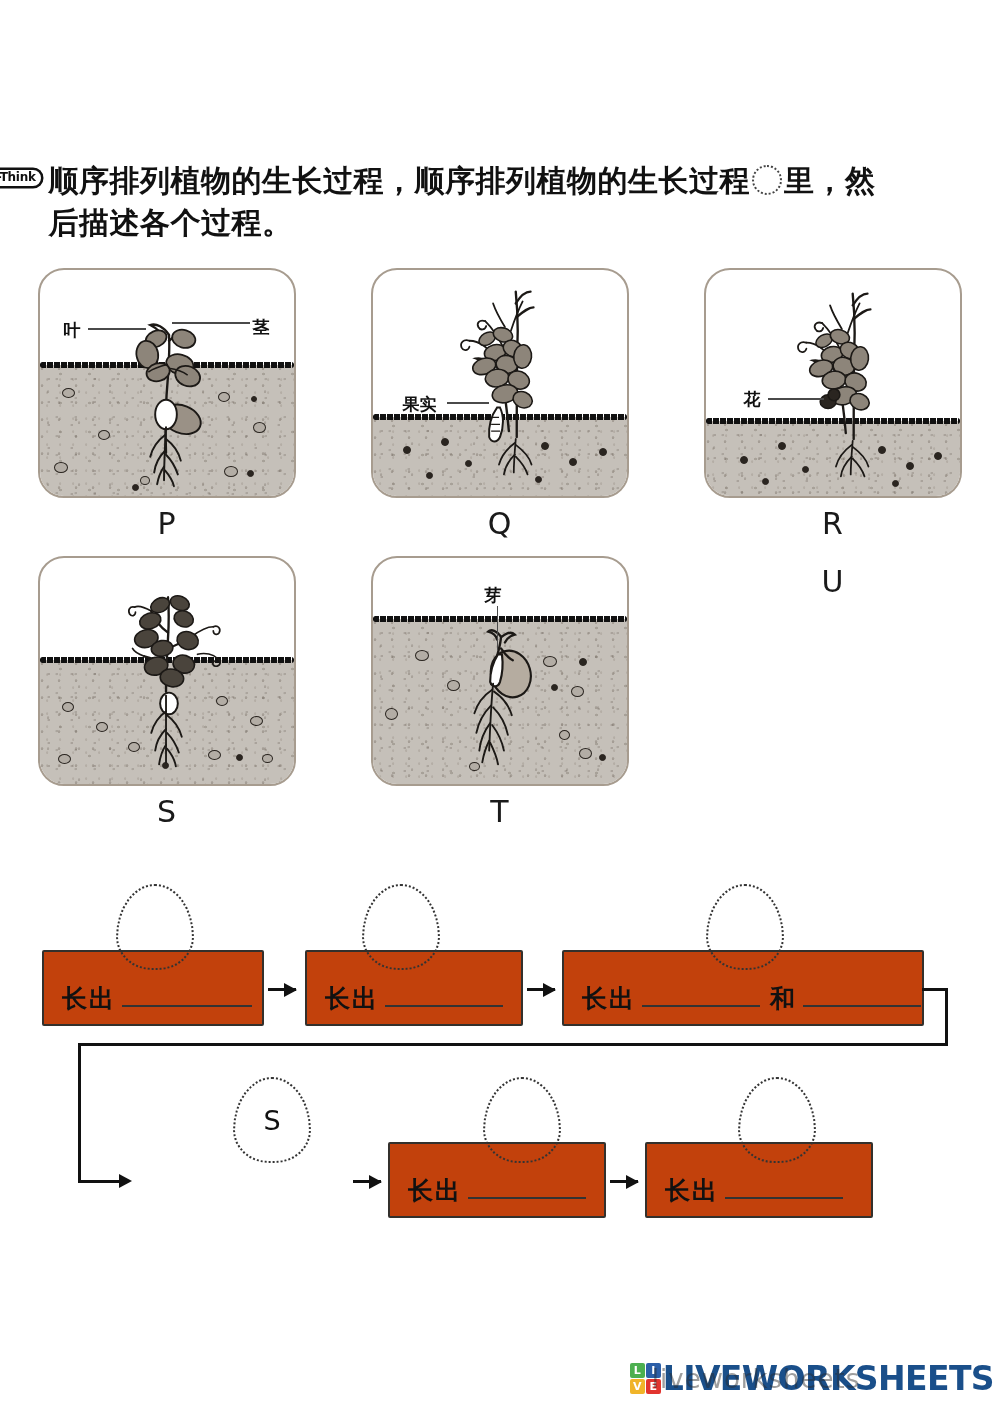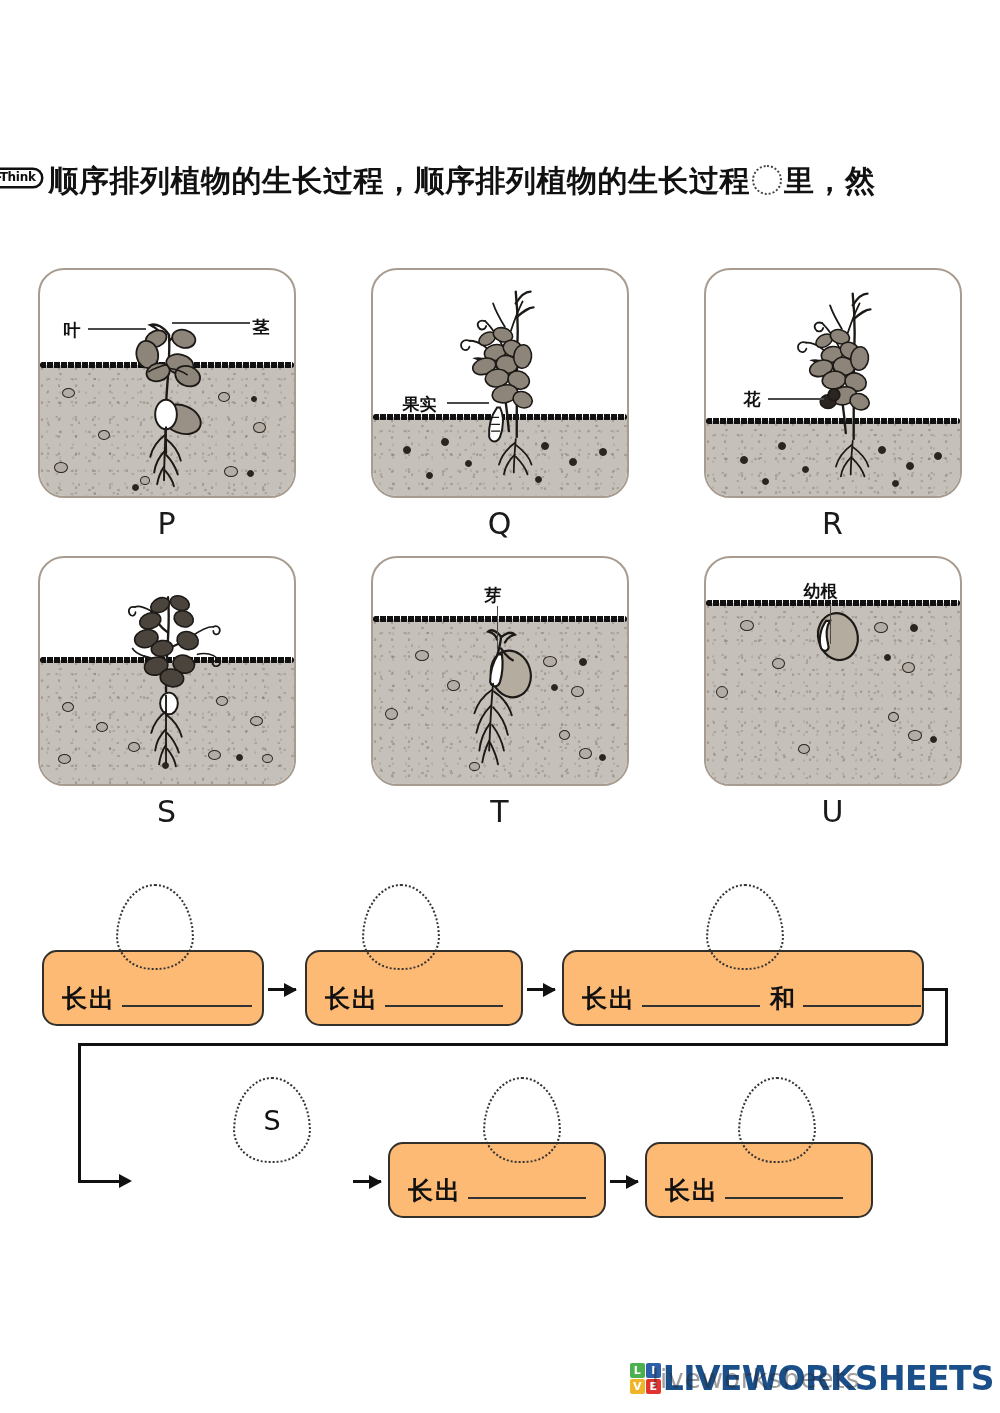--- a/index.html
+++ b/index.html
@@ -95,22 +95,22 @@
     margin-top:11px;
     font-size:30px;line-height:30px;
     font-family:"DejaVu Sans","Liberation Sans",sans-serif;
     color:#1a1a1a;font-weight:400;
   }
 
   
   #flow{position:absolute;left:0;top:880px;width:1000px;height:360px;}
   .fbox{
     position:absolute;
-    border:2px solid #33302c;border-radius:15px;
-    background:#fdba74;box-sizing:border-box;
+    border:2px solid #33302c;border-radius:2px;
+    background:#c2410c;box-sizing:border-box;
     display:flex;align-items:flex-end;
   }
   .fbox-inner{
     display:flex;align-items:baseline;
     padding:0 0 9px 18px;width:100%;
     font-family:"DejaVu Serif","Liberation Serif",serif;
     font-size:25px;color:#111;font-weight:600;
     letter-spacing:2px;
     white-space:nowrap;
   }
@@ -171,20 +171,21 @@
   }
 </style>
 </head>
 <body>
 
 <div id="instruction">
   <div class="ins-row">
     <div class="think-badge">i-Think</div>
     <div class="ins-text">
       <span>顺序排列植物的生长过程，顺序排列植物的生长过程</span><span class="inline-circle"></span><span>里，然</span><br>
+      <span>后描述各个过程。</span>
     </div>
   </div>
 </div>
 
 <div class="panel-row" id="row-1">
 
   <div class="panel-cell">
     <div class="panel">
       <div class="soil" style="height:58%"></div>
       <div class="pebble" style="left:22px;top:118px;width:11px;height:8px;"></div>
@@ -454,44 +455,20 @@
           <path d="M119 188 C123 196 126 204 127 210"></path>
         </g>
       </svg>
       <div class="plant-label" style="left:112px;top:26px;">芽</div>
       <div class="leader v" style="left:124px;top:48px;height:44px;"></div>
     </div>
     <div class="panel-letter">T</div>
   </div>
 
   <div class="panel-cell">
-    <div class="panel">
-      <div class="soil" style="height:80%"></div>
-      <div class="pebble" style="left:34px;top:62px;width:12px;height:9px;"></div>
-      <div class="pebble" style="left:66px;top:100px;width:11px;height:9px;"></div>
-      <div class="pebble" style="left:10px;top:128px;width:10px;height:10px;"></div>
-      <div class="pebble" style="left:168px;top:64px;width:12px;height:9px;"></div>
-      <div class="pebble filled" style="left:204px;top:66px;width:6px;height:6px;"></div>
-      <div class="pebble filled" style="left:178px;top:96px;width:5px;height:5px;"></div>
-      <div class="pebble" style="left:196px;top:104px;width:11px;height:9px;"></div>
-      <div class="pebble" style="left:182px;top:154px;width:9px;height:8px;"></div>
-      <div class="pebble" style="left:202px;top:172px;width:12px;height:9px;"></div>
-      <div class="pebble filled" style="left:224px;top:178px;width:5px;height:5px;"></div>
-      <div class="pebble" style="left:92px;top:186px;width:10px;height:8px;"></div>
-      <svg viewBox="0 0 258 230" preserveAspectRatio="none">
-        <g fill="#b5aca0" stroke="#1c1916" stroke-width="2.2">
-          <ellipse cx="134" cy="80" rx="20" ry="24" transform="rotate(-14 134 80)"></ellipse>
-        </g>
-        <g fill="#ffffff" stroke="#1c1916" stroke-width="2.2">
-          <path d="M122 64 C116 72 114 84 117 92 C120 97 126 94 124 88 C122 80 122 70 126 64 Z"></path>
-        </g>
-      </svg>
-      <div class="plant-label" style="left:98px;top:22px;">幼根</div>
-      <div class="leader v" style="left:124px;top:46px;height:40px;"></div>
-    </div>
     <div class="panel-letter">U</div>
   </div>
 </div>
 
 <div id="flow">
 
   <div class="circ" style="left:116px;top:4px;"></div>
   <div class="circ" style="left:362px;top:4px;"></div>
   <div class="circ" style="left:706px;top:4px;"></div>
 

